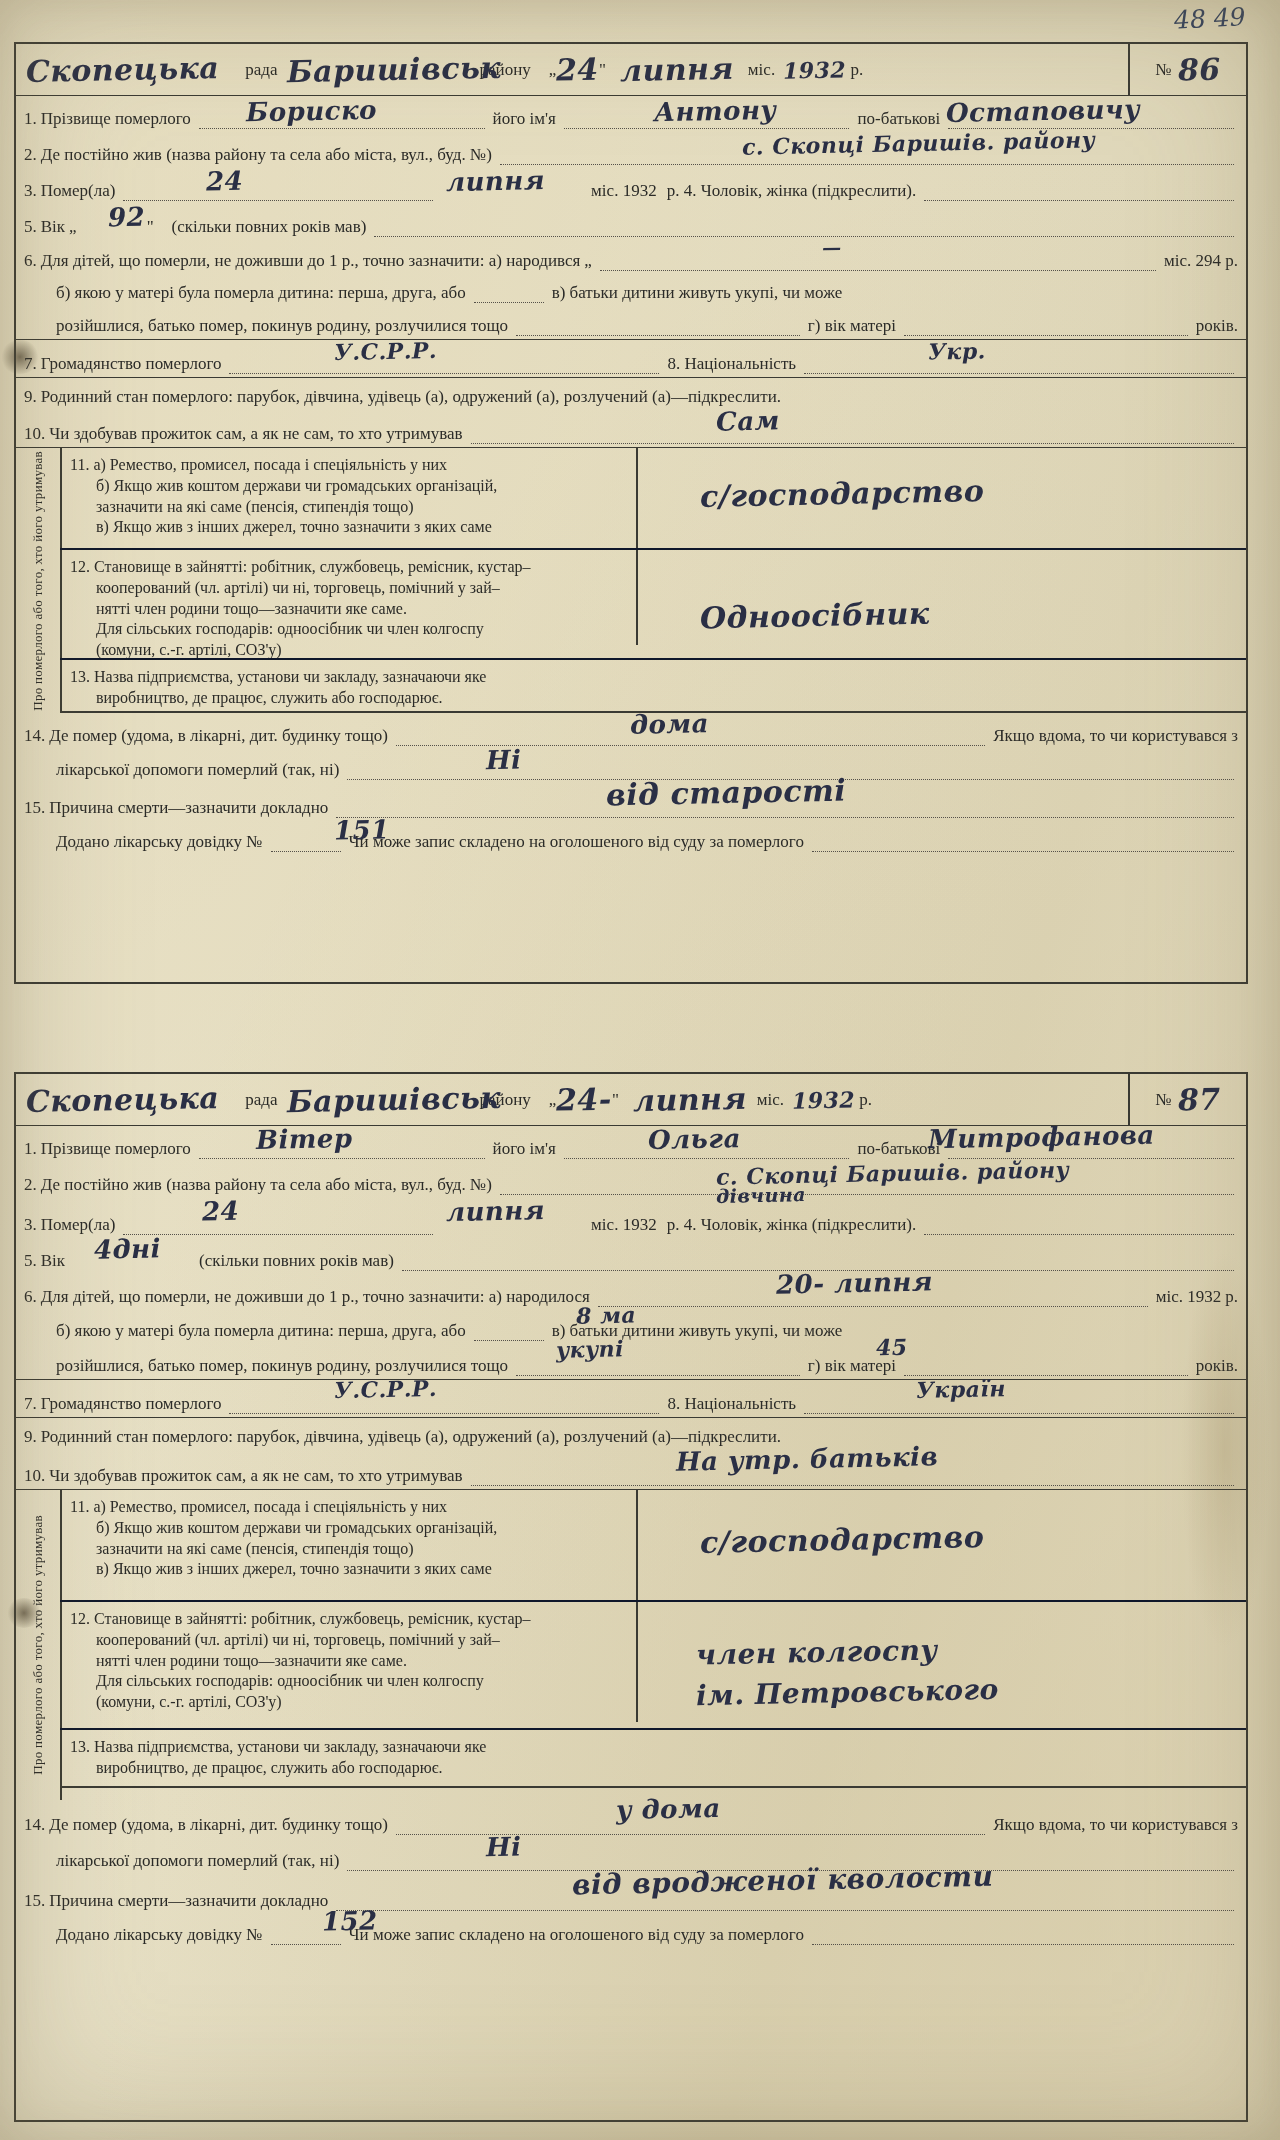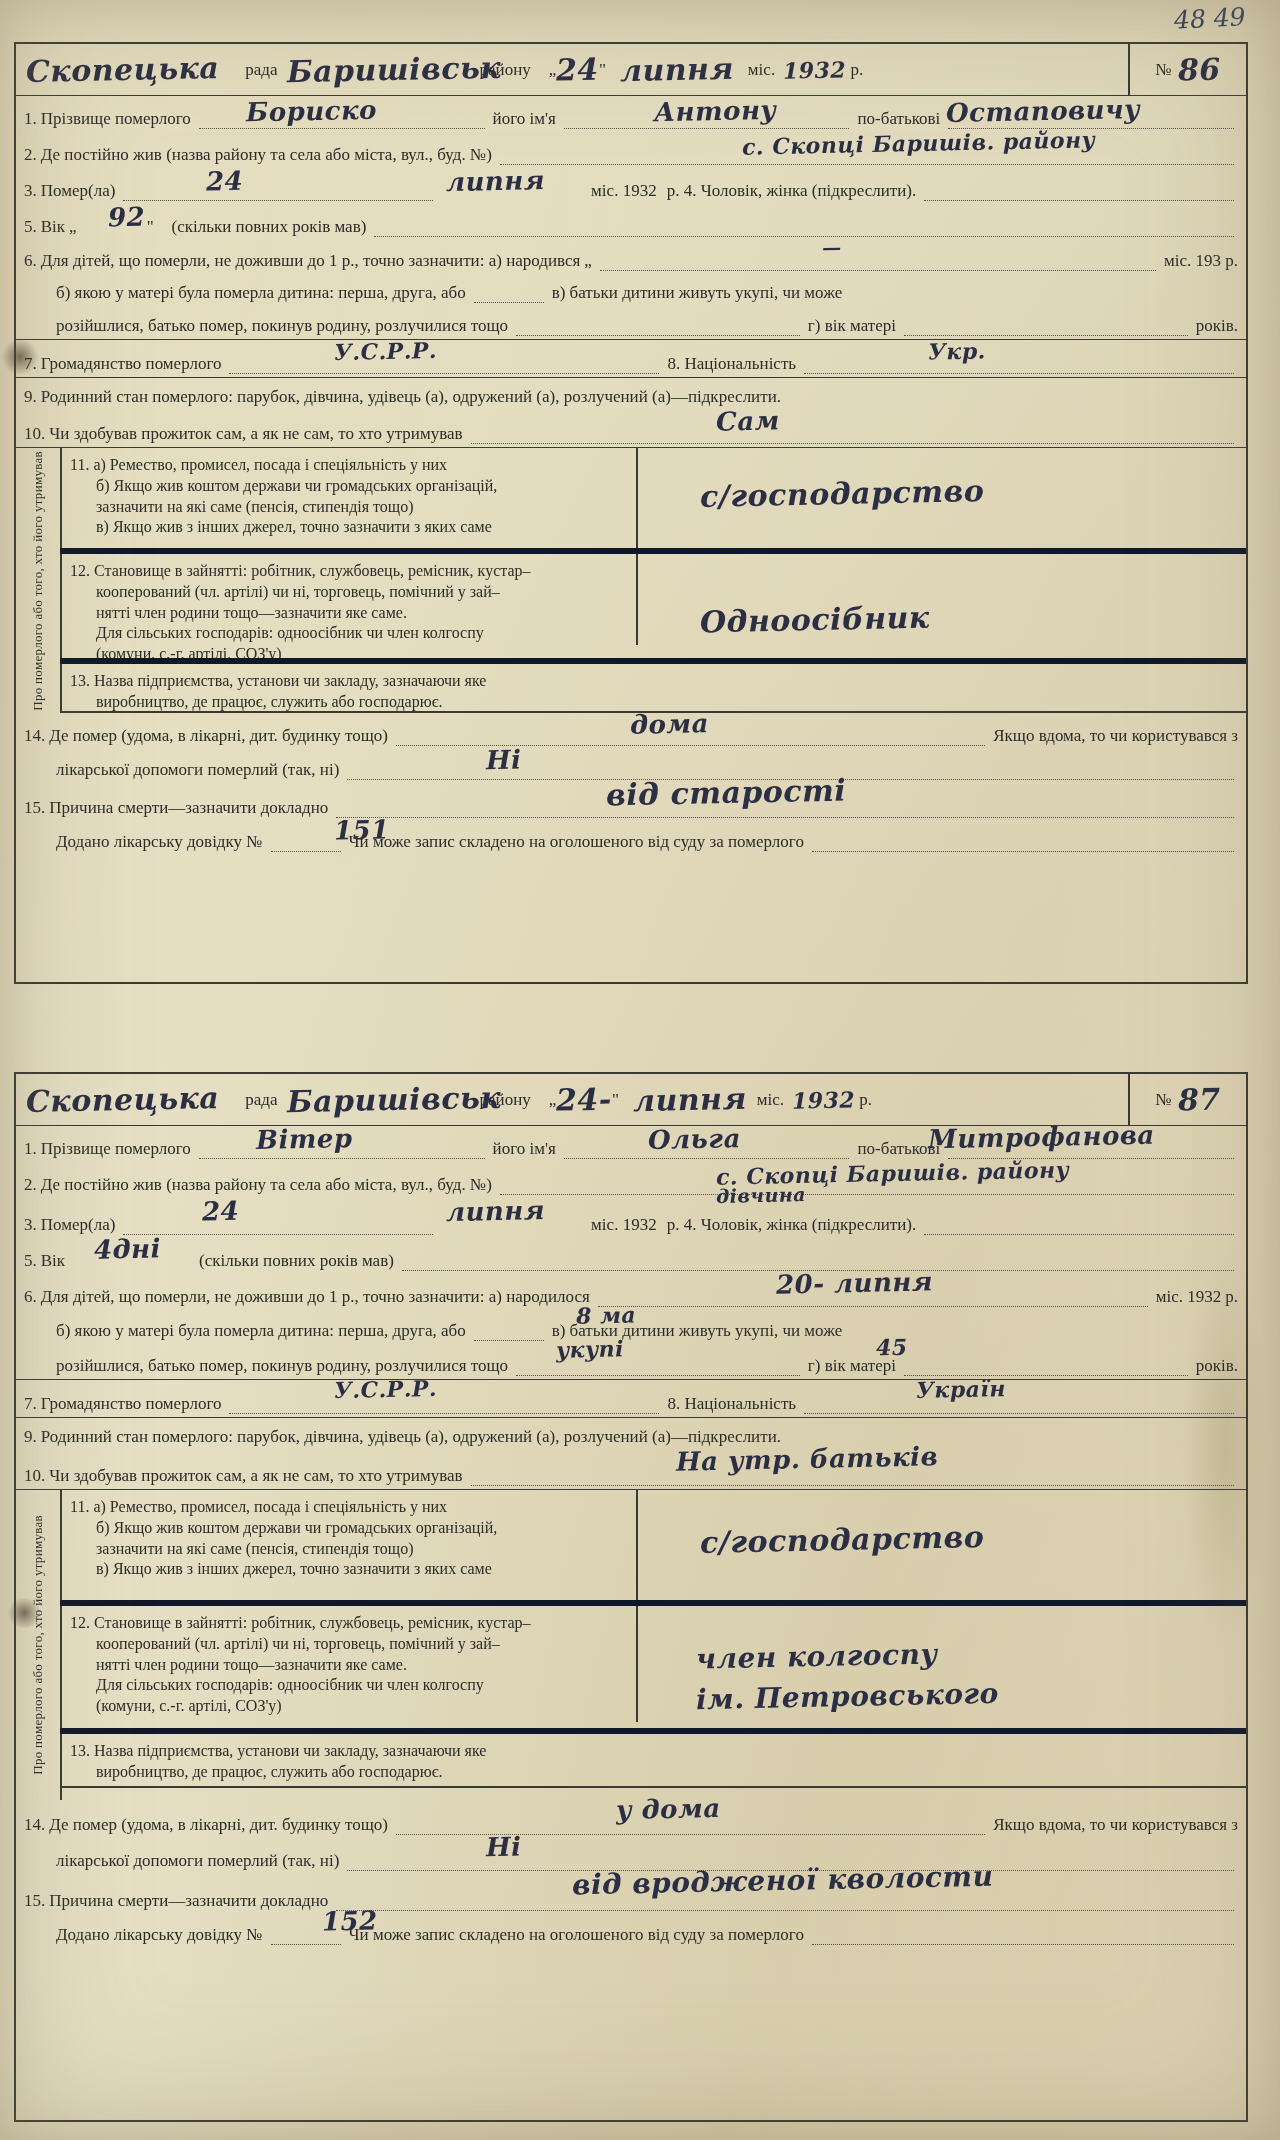--- a/index.html
+++ b/index.html
@@ -74,21 +74,21 @@
     position:absolute;left:0;width:44px;
     border-right:2px solid #3a3a33;border-top:2px solid #3a3a33;border-bottom:2px solid #3a3a33;
     display:flex;align-items:center;justify-content:center;
   }
   .vlabel span{
     writing-mode:vertical-rl;transform:rotate(180deg);
     font-size:13px;line-height:1.2;text-align:center;letter-spacing:.3px;
   }
   .qbox{
     position:absolute;left:44px;right:0;
-    border-top:6px solid #0f172a;
+    border-top:2px solid #0f172a;
     box-sizing:border-box;
   }
   .qbox .inner{padding:7px 10px;font-size:16px;line-height:1.3;width:560px;}
   .vline{position:absolute;top:0;bottom:0;border-left:2px solid #3a3a33;}
   .pgnum{
     position:absolute;right:34px;top:4px;font-size:25px;
     font-family:"DejaVu Serif", serif;font-style:italic;color:#31405e;
     transform:rotate(-3deg);
   }
 </style>
@@ -163,21 +163,21 @@
     <span class="t" style="margin-left:14px;">(скільки повних років мав)</span>
     <span class="dots"></span>
   </div>
 
   <div class="row line" style="height:34px;">
     <span class="t">6.</span>
     <span class="t">Для дітей, що померли, не доживши до 1 р., точно зазначити: а) народився</span>
     <span class="t">„</span>
     <span class="dots"></span>
     <span class="hw s abs" style="left:806px;top:-4px;">—</span>
-    <span class="t">міс. 193    р.</span>
+    <span class="t">міс. 294    р.</span>
   </div>
 
   <div class="row line" style="height:32px;padding-left:40px;">
     <span class="t">б) якою у матері була померла дитина: перша, друга, або</span>
     <span class="dots short"></span>
     <span class="t">в) батьки дитини живуть укупі, чи може</span>
   </div>
 
   <div class="row line hl" style="height:34px;padding-left:40px;">
     <span class="t">розійшлися, батько помер, покинув родину, розлучилися тощо</span>

